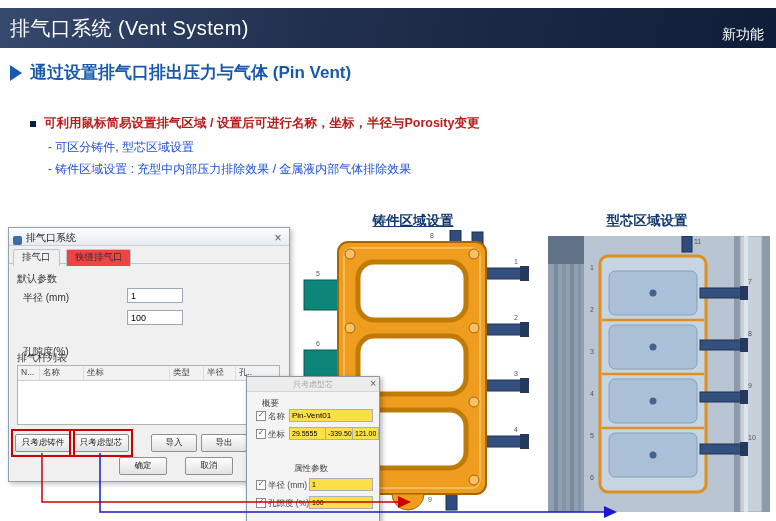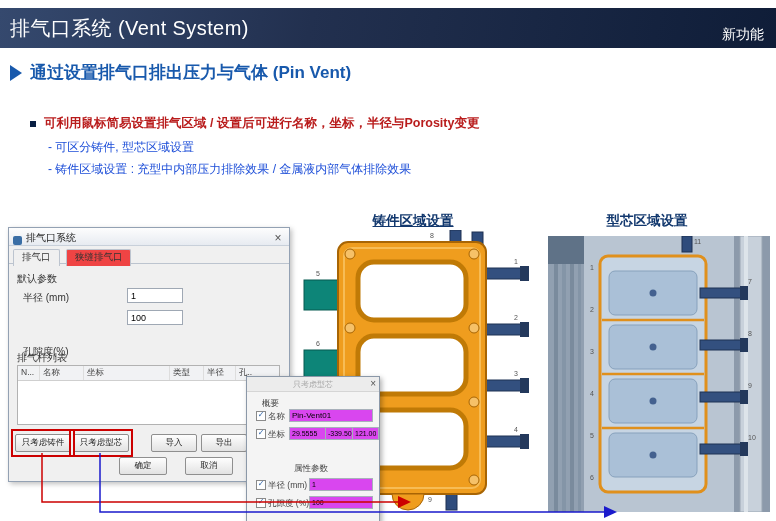--- a/index.html
+++ b/index.html
@@ -71,21 +71,21 @@
   .lbl2{position:absolute;font-size:8.5px;color:#444;white-space:nowrap;}
   .sum{left:15px;top:21px;}
   .par{left:7px;top:86px;margin-left:40px;}
   .namel{left:21px;top:34px;}
   .coordl{left:21px;top:52px;}
   .radl{left:21px;top:103px;}
   .porl{left:21px;top:121px;}
   .cbx{position:absolute;width:8px;height:8px;border:1px solid #8a8a8a;background:#fff;font-size:8px;line-height:8px;color:#2e63a8;text-align:center;}
   .cbx::before{content:"✓";display:block;margin-top:-1px;}
   .cb1{left:9px;top:34px;} .cb2{left:9px;top:52px;} .cb3{left:9px;top:103px;} .cb4{left:9px;top:121px;}
-  .inp2{position:absolute;height:11px;border:1px solid #a8b0ba;background:#d946ef;font-size:7px;padding:0 2px;font-family:inherit;}
+  .inp2{position:absolute;height:11px;border:1px solid #a8b0ba;background:#fde047;font-size:7px;padding:0 2px;font-family:inherit;}
   .namei{left:42px;top:32px;width:78px;font-size:8px;}
   .cx{left:42px;top:50px;width:31px;}
   .cy{left:78px;top:50px;width:24px;}
   .cz{left:105px;top:50px;width:21px;}
   .radi{left:62px;top:101px;width:58px;}
   .pori{left:62px;top:119px;width:58px;}
 
   .connectors{position:absolute;left:0;top:0;z-index:60;pointer-events:none;}
 </style>
 </head>

